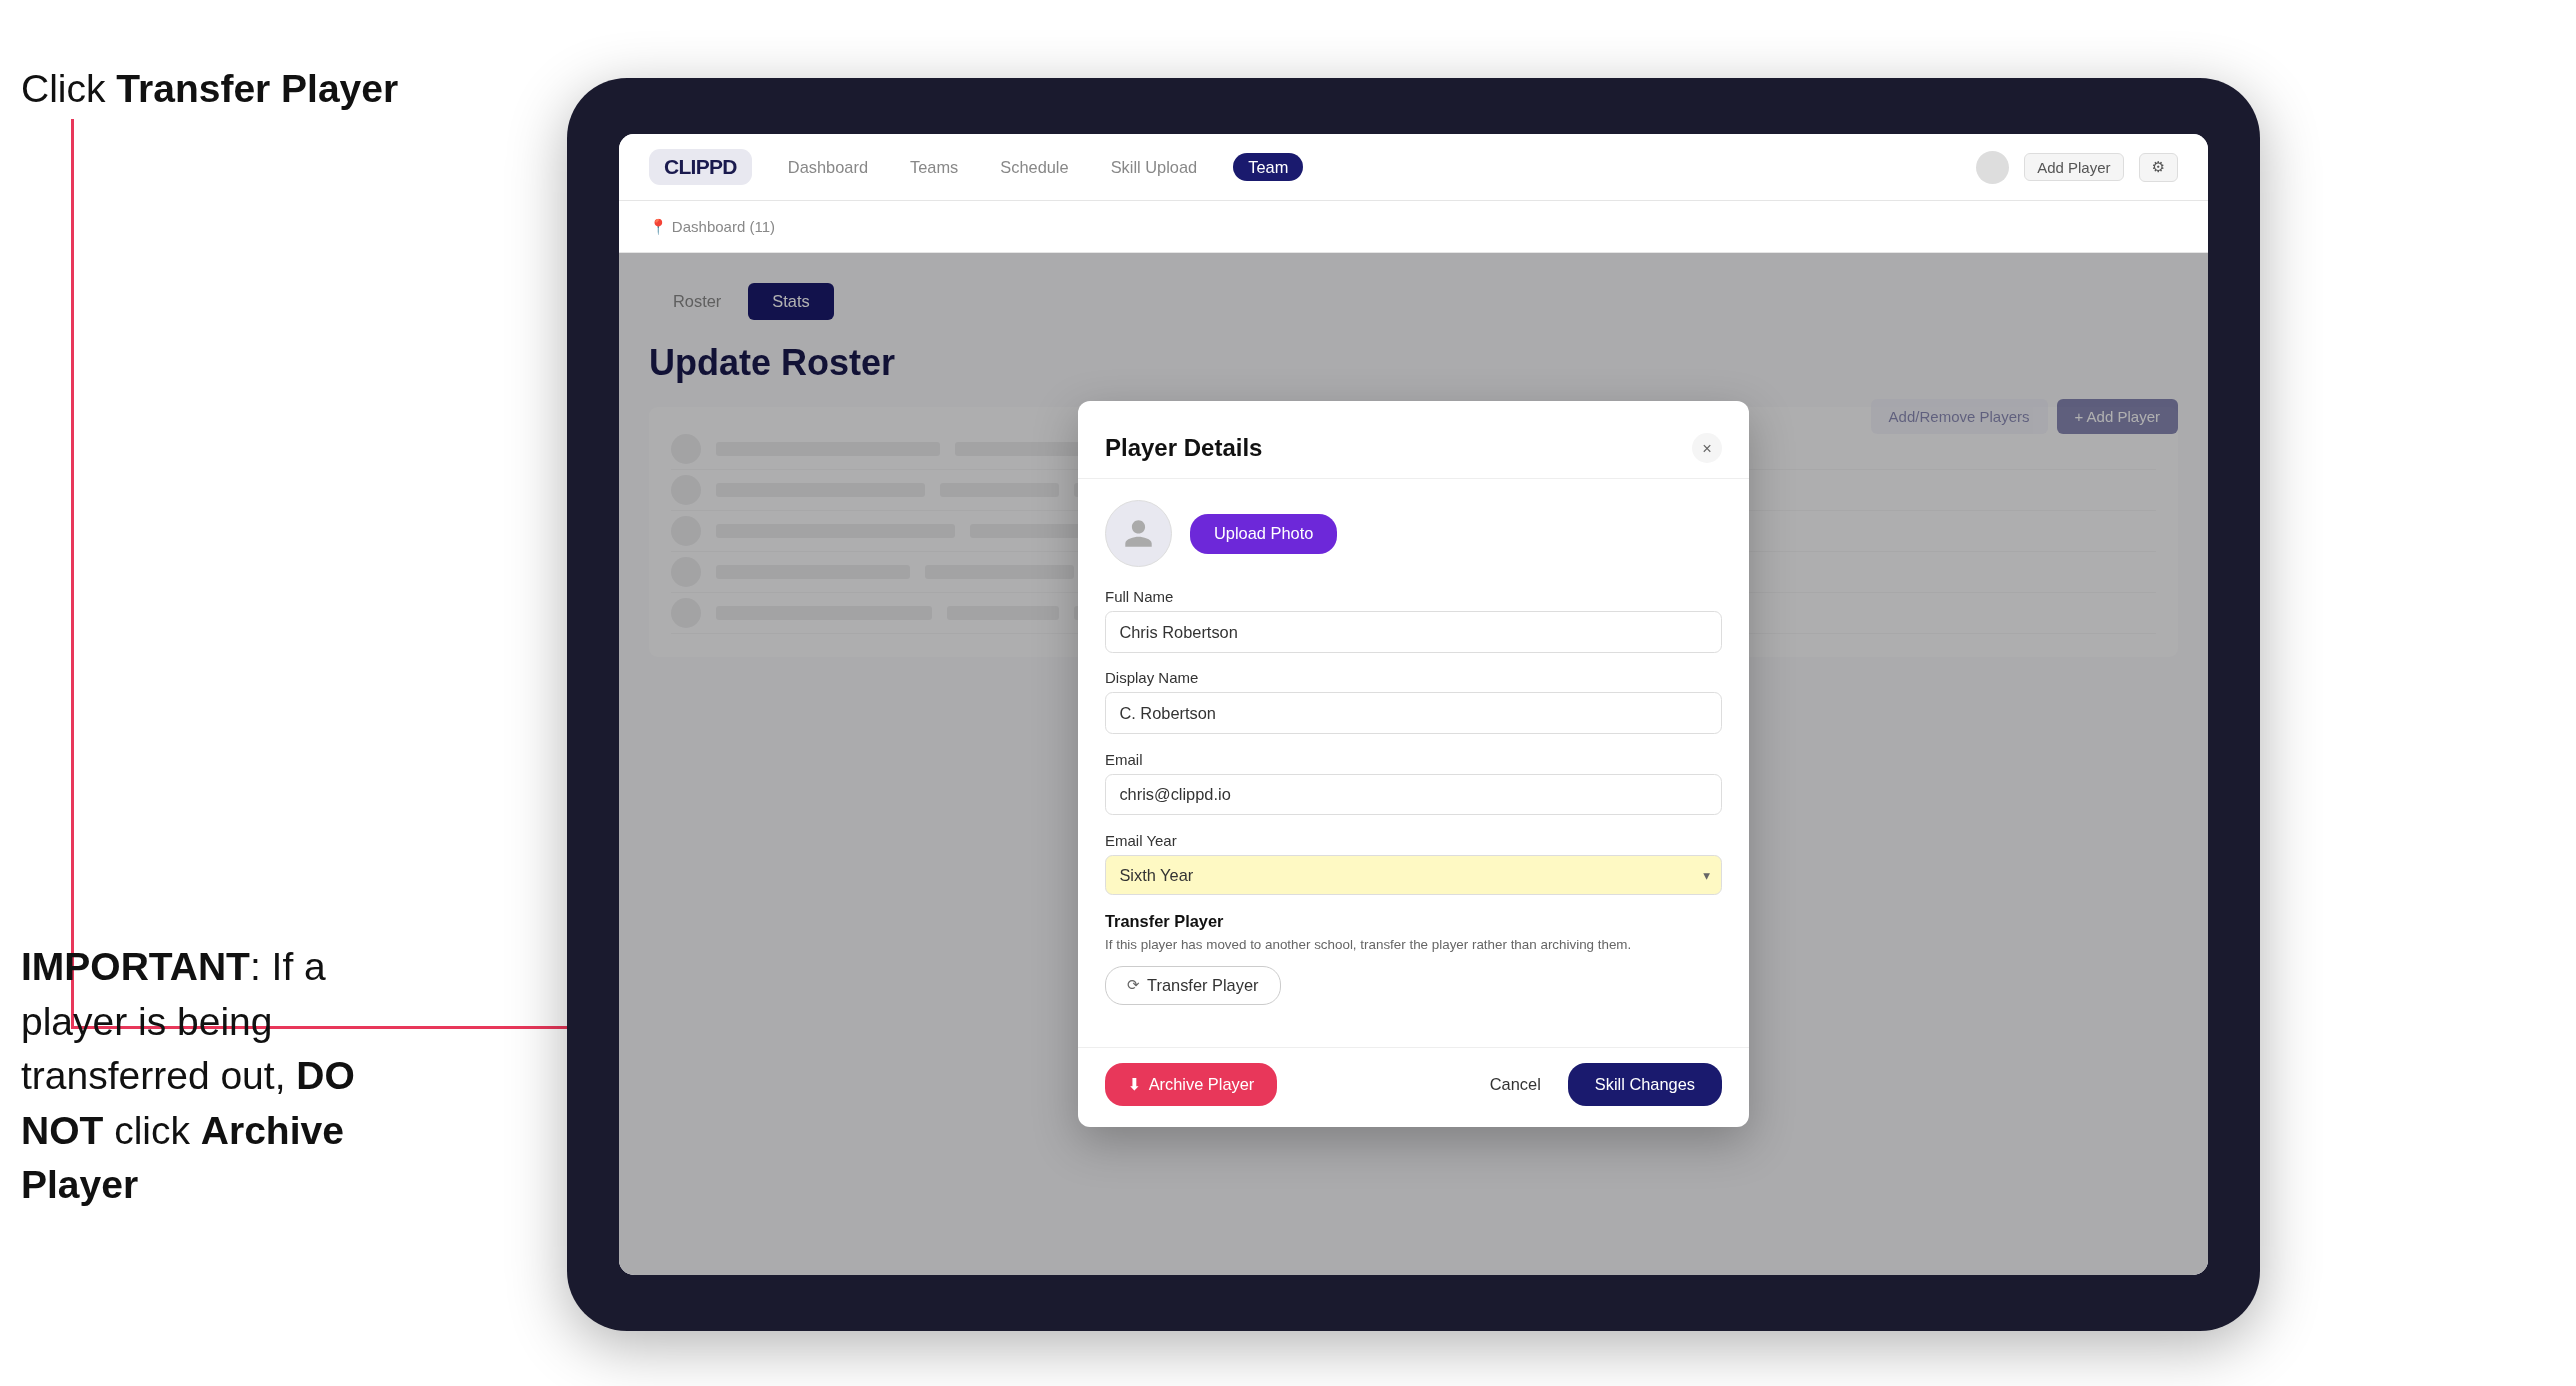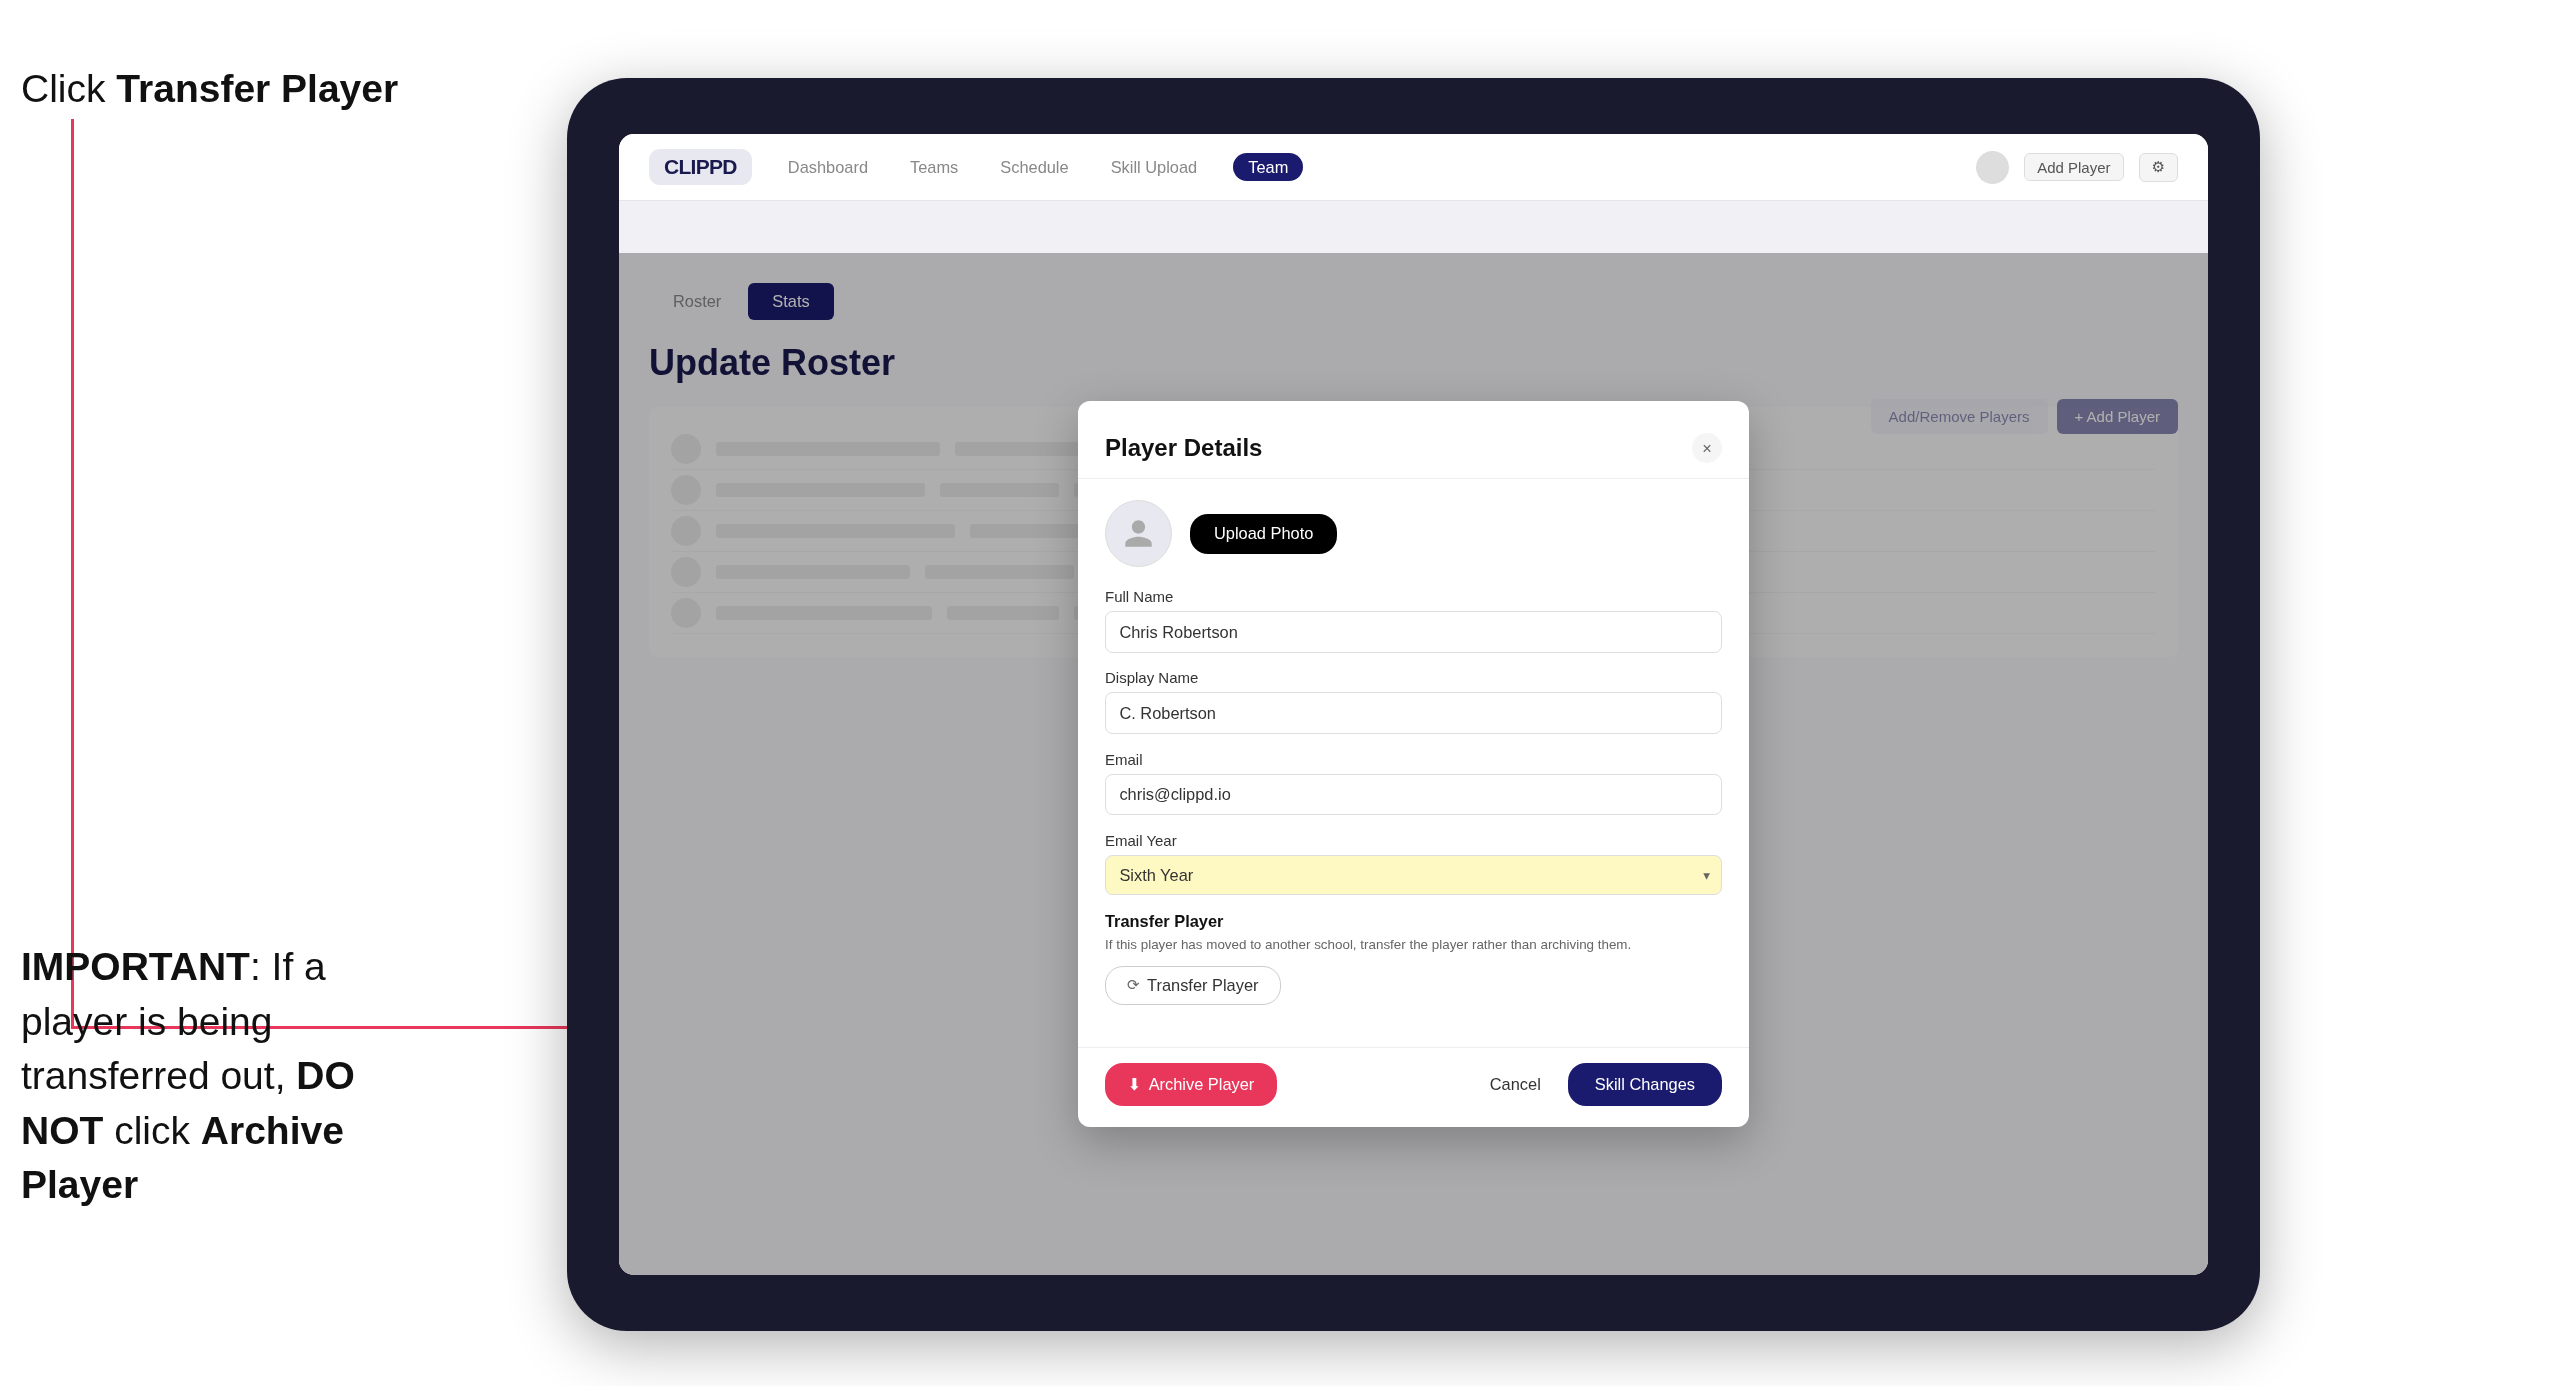--- a/index.html
+++ b/index.html
@@ -278,21 +278,21 @@
       align-items: center;
       justify-content: center;
       border: 1.5px solid #ddd;
     }
     .photo-avatar svg {
       width: 33px;
       height: 33px;
       fill: #aaa;
     }
     .upload-photo-btn {
-      background: #000000;
+      background: #6d28d9;
       color: #fff;
       border: none;
       border-radius: 18px;
       padding: 10.4px 24px;
       font-size: 16.4px;
       font-weight: 500;
       cursor: pointer;
     }
 
     
@@ -469,20 +469,26 @@
       <div class="nav-item">Schedule</div>
       <div class="nav-item">Skill Upload</div>
       <div class="nav-item active">Team</div>
       <div class="header-right">
         <div class="header-avatar"></div>
         <div class="header-btn">Add Player</div>
         <div class="header-btn">⚙</div>
       </div>
     </div>
 
+    <div class="sub-header">
+      <div class="sub-breadcrumb">
+        <span>📍 </span>
+        <span>Dashboard (11)</span>
+      </div>
+    </div>
 
     <div class="content-area">
 
       <div class="tab-bar">
         <div class="tab">Roster</div>
         <div class="tab active">Stats</div>
       </div>
 
       <div class="roster-title">Update Roster</div>
 

